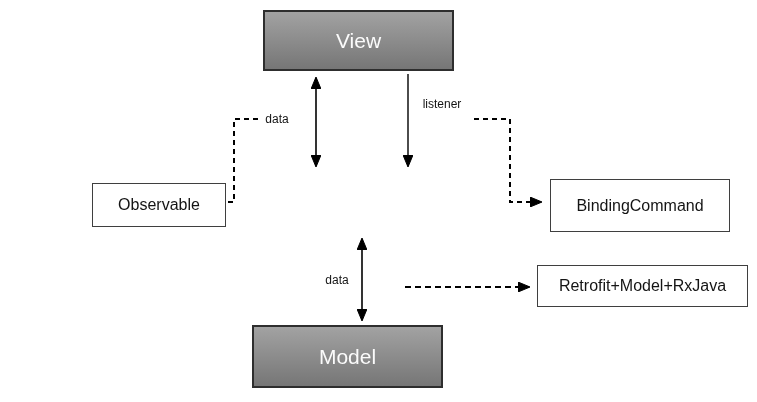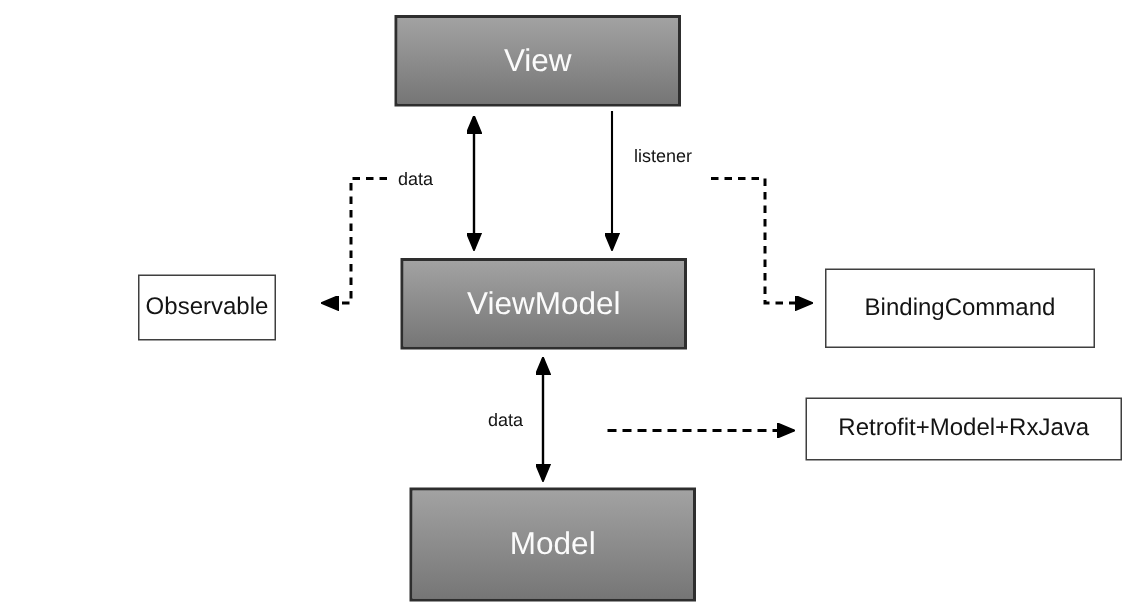--- a/index.html
+++ b/index.html
@@ -33,33 +33,33 @@
     display:flex;align-items:center;justify-content:center;
     background:linear-gradient(to bottom,var(--node-gradient-top),var(--node-gradient-bottom));
     border:2px solid var(--node-border);
     color:var(--node-text);
     font-size:21px;
     box-sizing:border-box;
     text-align:left;
   }
   .node-view     {left:263px;top:10px; width:191px;height:61px;}
   .node-viewmodel{left:267px;top:172px;width:191px;height:61px;}
-  .node-model    {left:273px;top:325px;width:191px;height:76px;}
+  .node-model    {left:252px;top:325px;width:191px;height:63px;}
   .plainbox{
     position:absolute;
     display:flex;align-items:center;justify-content:center;
     background:var(--plain-fill);
     border:1px solid var(--plain-border);
     color:var(--plain-text);
     font-size:16px;
     box-sizing:border-box;
     text-align:center;
     white-space:nowrap;
   }
-  .box-observable{left:92px; top:183px;width:92px;height:44px;}
+  .box-observable{left:92px; top:183px;width:134px;height:44px;}
   .box-bindingcommand{left:550px;top:179px;width:180px;height:53px;}
   .box-retrofit{left:537px;top:265px;width:211px;height:42px;}
   .edge-label{
     position:absolute;
     color:var(--plain-text);
     font-size:12px;
     white-space:nowrap;
     transform:translate(-50%,-50%);
   }
   .label-data-top{left:277px;top:119px;}
@@ -89,23 +89,20 @@
     <path d="M258,119 H234 V202 H215" fill="none" stroke-width="2" stroke-dasharray="5 4" marker-end="url(#arr)"></path>
 
     <path d="M474,119 H510 V202 H541" fill="none" stroke-width="2" stroke-dasharray="5 4" marker-end="url(#arr)"></path>
 
     <line x1="405" y1="287" x2="529" y2="287" stroke-width="2" stroke-dasharray="6 4" marker-end="url(#arr)"></line>
   </svg>
 
   <div class="node node-view">
     <span>View</span>
   </div>
-  <div class="node node-viewmodel">
-    <span>ViewModel</span>
-  </div>
   <div class="node node-model">
     <span>Model</span>
   </div>
 
   <div class="plainbox box-observable">
     <span>Observable</span>
   </div>
   <div class="plainbox box-bindingcommand">
     <span>BindingCommand</span>
   </div>

